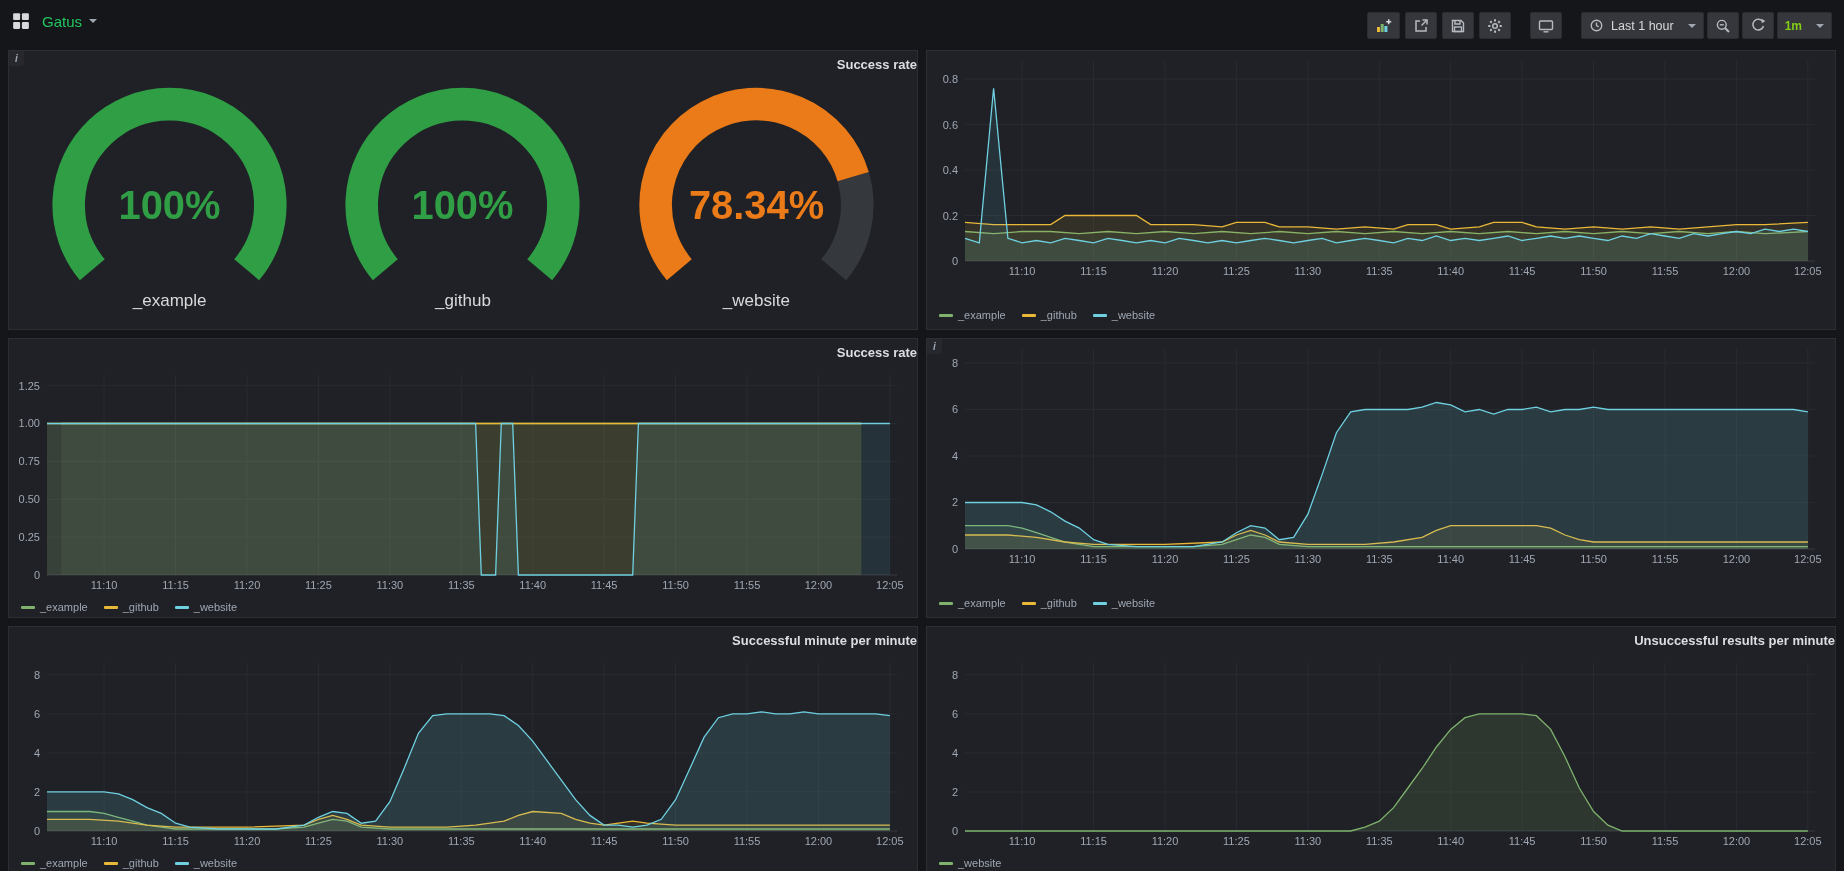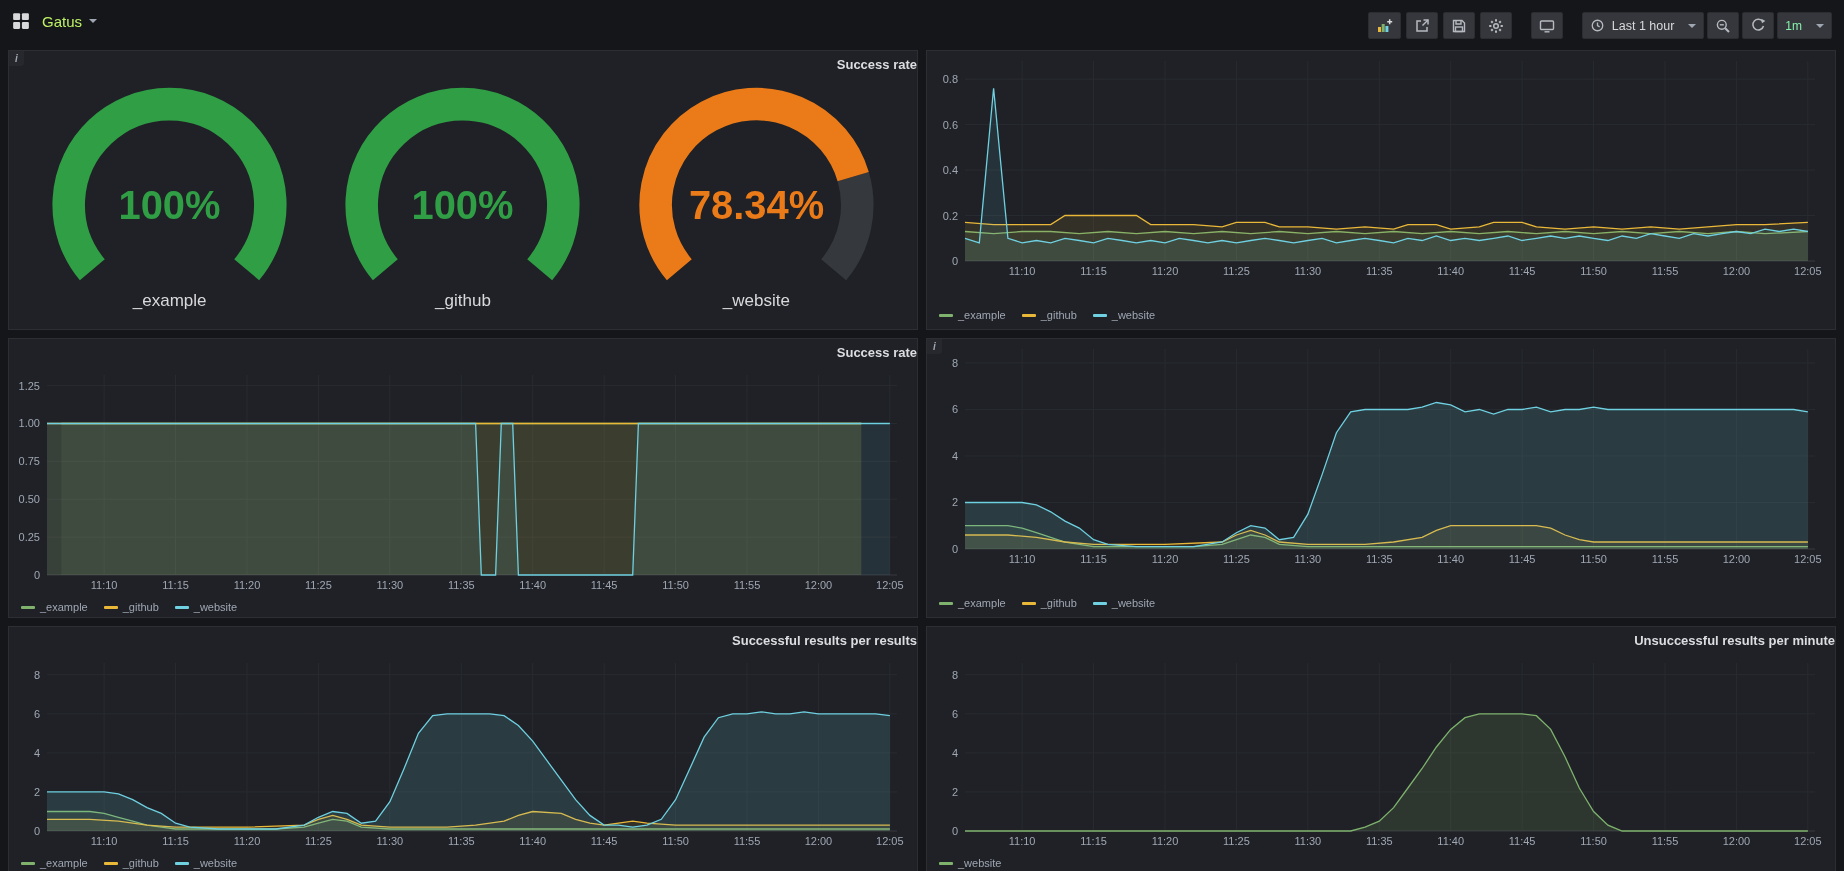--- a/index.html
+++ b/index.html
@@ -13,37 +13,37 @@
   
   .navbar {
     height: 42px;
     display: flex; align-items: center; justify-content: space-between;
     padding: 0 12px;
     background: #141619;
   }
   .nav-left { display: flex; align-items: center; gap: 12px; }
   .nav-menu { background: none; border: none; cursor: pointer; display: flex; align-items: center; }
   .nav-title-wrap { display: flex; align-items: center; cursor: pointer; }
-  .nav-title { font-size: 15px; color: #bef264; }
+  .nav-title { font-size: 15px; color: #22c55e; }
   .caret {
     width: 0; height: 0; display: inline-block;
     border-left: 4px solid transparent; border-right: 4px solid transparent;
     border-top: 4px solid #9fa7b3; margin-left: 7px;
   }
   .nav-right { display: flex; align-items: center; gap: 5px; margin-top: 9px; }
   .icon-btn {
     height: 27px; min-width: 30px; padding: 0 7px;
     background: #35373c; border: 1px solid #2b2d31; border-radius: 2px;
     display: flex; align-items: center; justify-content: center; gap: 7px;
     cursor: pointer; color: #d8d9da; font-size: 12.5px;
     font-family: "Liberation Sans", sans-serif;
   }
   .spaced { margin-left: 14px; }
   .btn-group { display: flex; gap: 3px; margin-left: 14px; }
-  .interval { color: #86efac; font-weight: normal; font-size: 12px; }
+  .interval { color: #84cc16; font-weight: bold; font-size: 12px; }
   
   .grid {
     display: grid;
     grid-template-columns: 1fr 1fr;
     grid-template-rows: 280px 280px 248px;
     gap: 8px;
     padding: 8px;
   }
   .panel {
     background: #1f2126;
@@ -392,21 +392,21 @@
           <span>_github</span>
         </span>
         <span class="legend-item">
           <span class="legend-swatch" style="background: rgb(110, 208, 224);"></span>
           <span>_website</span>
         </span>
       </div>
   </section>
 
   <section class="panel">
-    <div class="panel-title">Successful results per results</div>
+    <div class="panel-title">Successful minute per minute</div>
     <div class="chart"><svg width="908" height="198">
           <line x1="95.14285714285714" y1="10" x2="95.14285714285714" y2="178" stroke="#282b30" stroke-width="1"></line>
           <text x="95.14285714285714" y="192" text-anchor="middle" fill="#9fa7b3" font-size="11">11:10</text>
           <line x1="166.57142857142856" y1="10" x2="166.57142857142856" y2="178" stroke="#282b30" stroke-width="1"></line>
           <text x="166.57142857142856" y="192" text-anchor="middle" fill="#9fa7b3" font-size="11">11:15</text>
           <line x1="238" y1="10" x2="238" y2="178" stroke="#282b30" stroke-width="1"></line>
           <text x="238" y="192" text-anchor="middle" fill="#9fa7b3" font-size="11">11:20</text>
           <line x1="309.4285714285714" y1="10" x2="309.4285714285714" y2="178" stroke="#282b30" stroke-width="1"></line>
           <text x="309.4285714285714" y="192" text-anchor="middle" fill="#9fa7b3" font-size="11">11:25</text>
           <line x1="380.8571428571429" y1="10" x2="380.8571428571429" y2="178" stroke="#282b30" stroke-width="1"></line>

